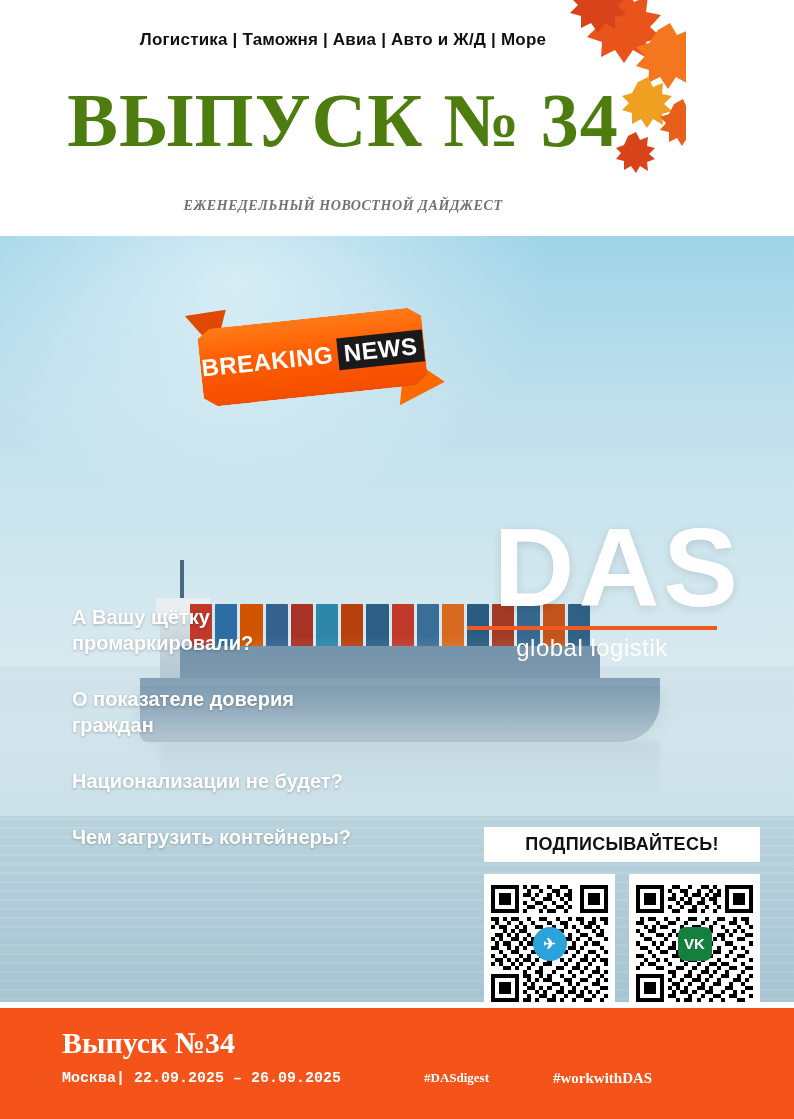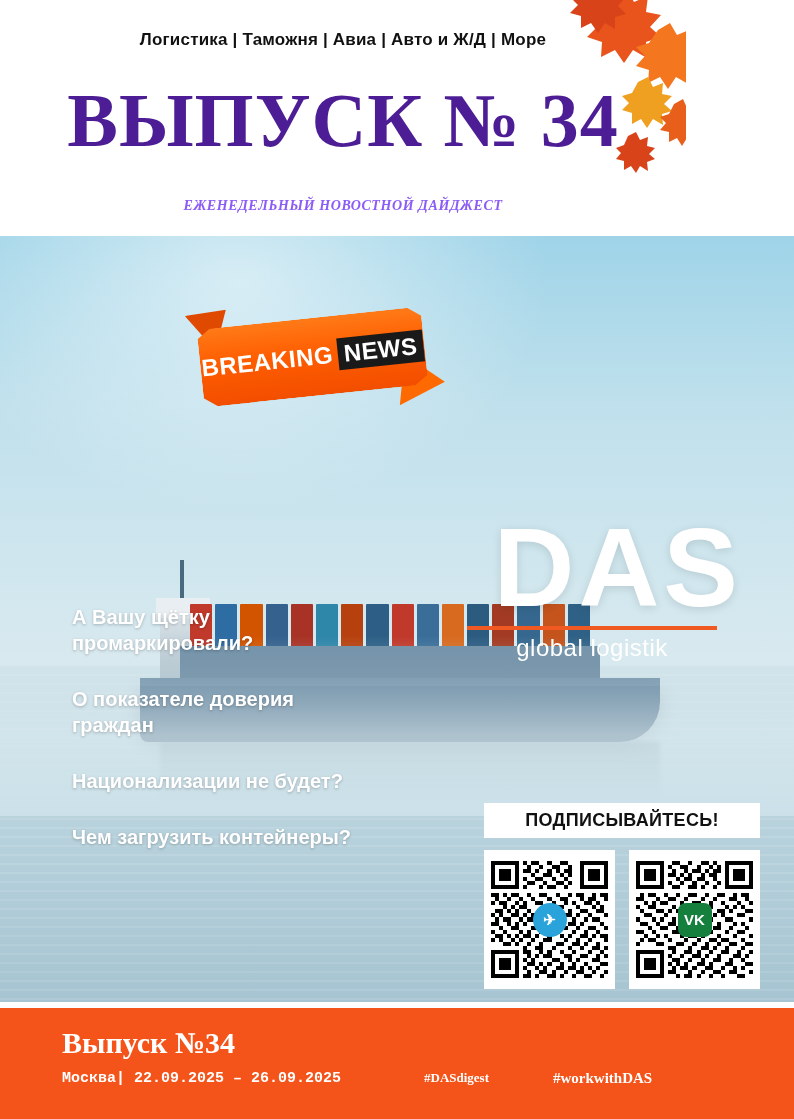--- a/index.html
+++ b/index.html
@@ -33,34 +33,34 @@
     z-index: 3;
   }
   .issue-title {
     position: absolute;
     top: 78px; left: 0; right: 0;
     text-align: center;
     font-family: "Liberation Serif", serif;
     font-weight: bold;
     font-size: 76px;
     line-height: 84px;
-    color: #4c1d95;
+    color: #4d7c0f;
     letter-spacing: 1px;
     z-index: 3;
   }
   .subtitle {
     position: absolute;
     top: 198px; left: 0; right: 0;
     text-align: center;
     font-family: "Liberation Serif", serif;
     font-style: italic;
     font-weight: bold;
     font-size: 14px;
     letter-spacing: 0.6px;
-    color: #8b5cf6;
+    color: #737373;
     z-index: 3;
   }
 
   
   .leaves { position: absolute; top: -14px; right: -6px; width: 230px; height: 190px; z-index: 1; }
 
   
   .hero {
     position: absolute;
     top: 236px; left: 0;
@@ -179,21 +179,21 @@
   
   .das { position: absolute; right: 52px; top: 280px; width: 300px; text-align: center; }
   .das .mark {
     font-size: 112px; font-weight: bold; color: #ffffff; line-height: 104px;
     letter-spacing: 4px; text-shadow: 0 2px 10px rgba(0,0,0,0.12); text-align: right;
   }
   .das .rule { width: 250px; height: 4px; background: #f05a22; margin: 6px auto 4px auto; }
   .das .sub { font-size: 24px; color: #ffffff; letter-spacing: 0.5px; text-align: center; }
 
   
-  .subscribe { position: absolute; right: 34px; top: 567px; width: 292px; padding-left: 16px; }
+  .subscribe { position: absolute; right: 34px; top: 591px; width: 292px; padding-left: 16px; }
   .subscribe .bar {
     background: #ffffff; text-align: center; padding: 7px 0;
     font-size: 18px; font-weight: bold; color: #111; letter-spacing: 0.3px;
   }
   .qr-row { display: flex; gap: 14px; margin-top: 12px; justify-content: center; }
   .qr-wrap {
     width: 139px; height: 139px; background: #ffffff; padding: 7px; position: relative;
   }
   .qr { width: 100%; height: 100%; display: block; }
   .qr-center {

